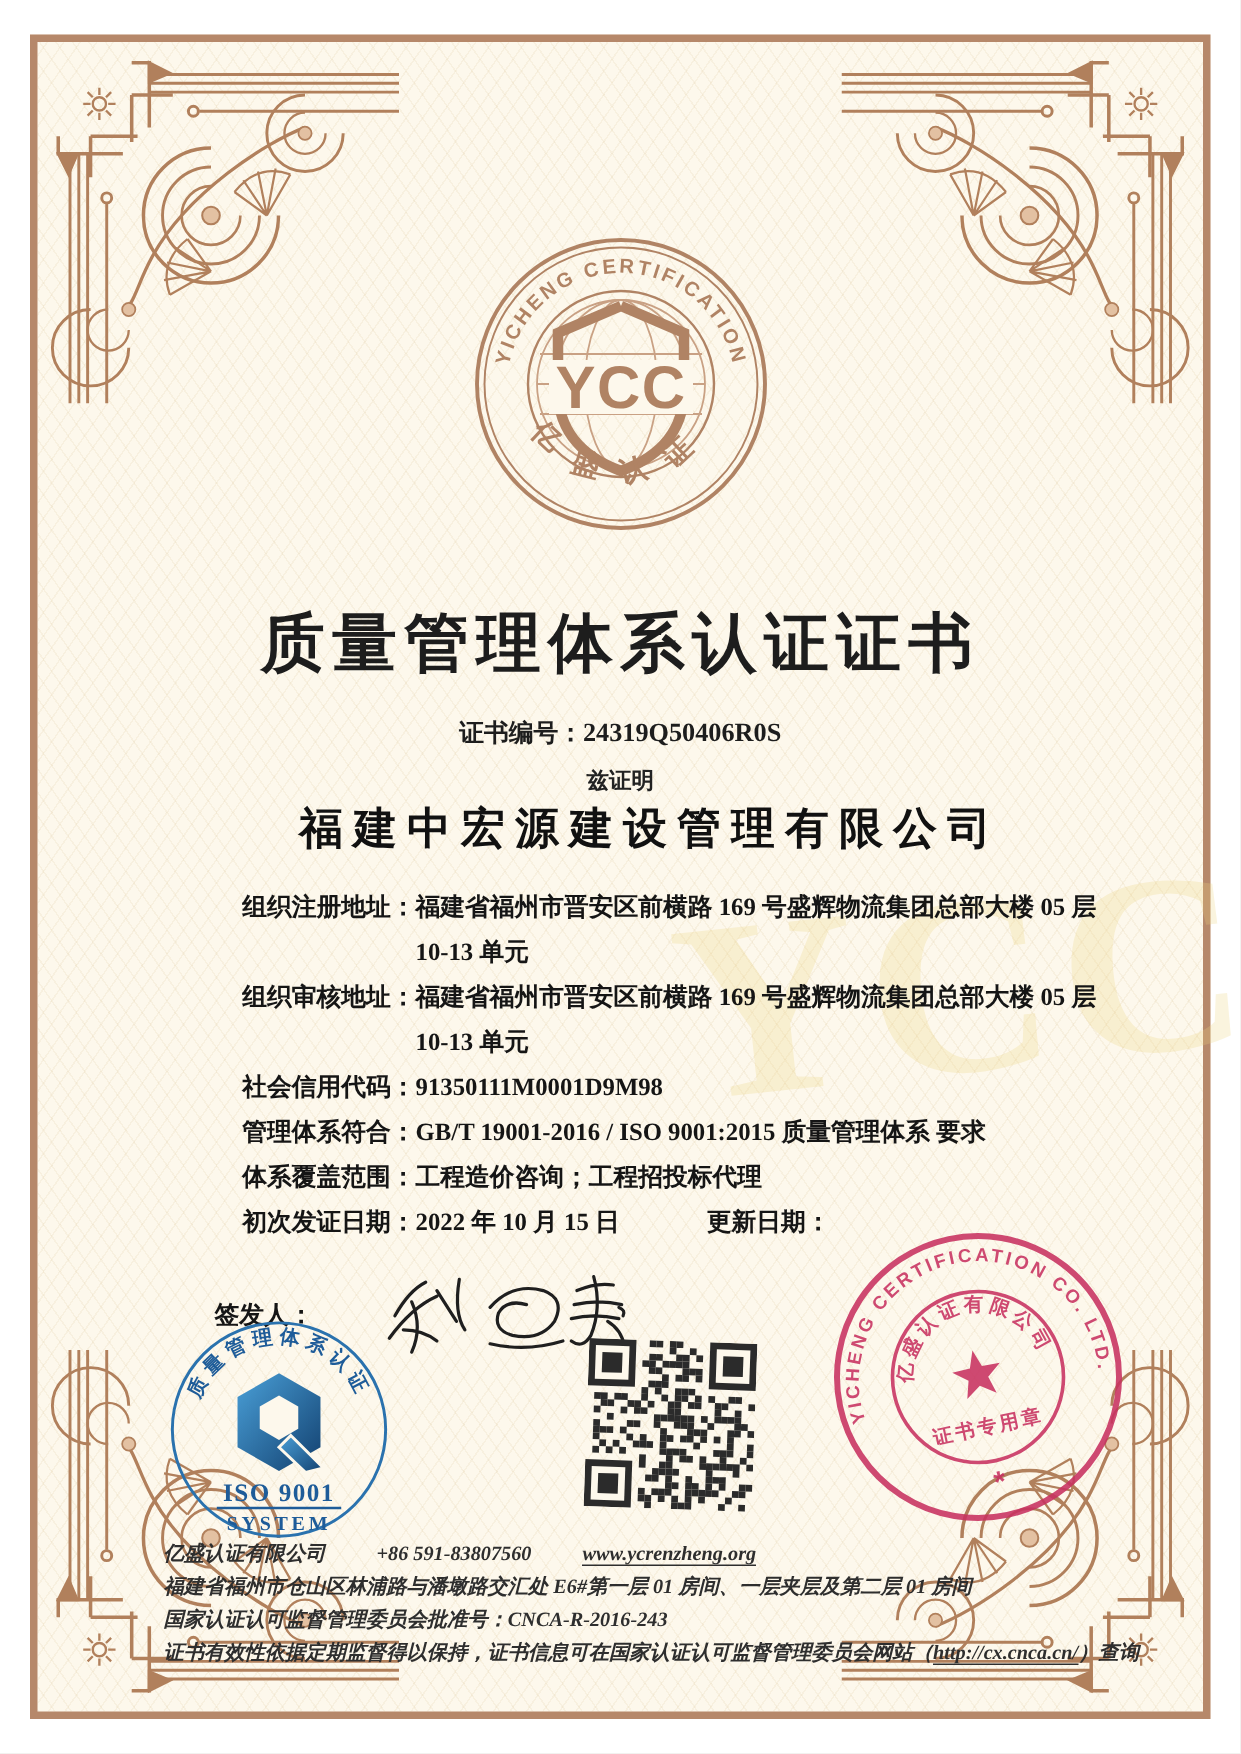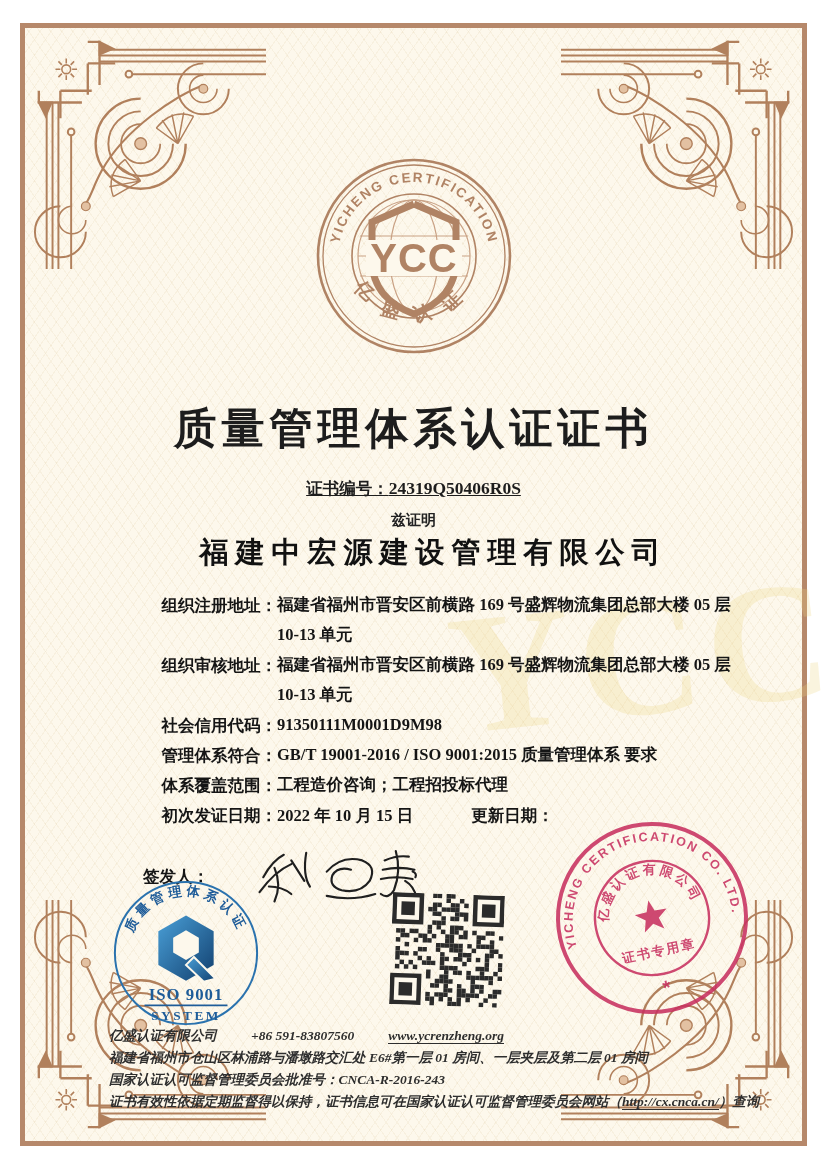--- a/index.html
+++ b/index.html
@@ -20,21 +20,21 @@
              font-size:170px;font-weight:bold;color:rgba(236,212,128,.26);
              transform:rotate(-6deg);letter-spacing:6px;font-family:"Liberation Serif",serif;
              line-height:1;pointer-events:none;}
   .content{position:absolute;inset:0;z-index:1;}
   
   .seal{position:absolute;left:50%;top:128px;transform:translateX(-50%);width:200px;height:200px;}
   
   .title{position:absolute;left:0;right:0;top:372px;text-align:center;
          font-size:43px;font-weight:900;letter-spacing:5px;color:#1d1d1d;}
   .certno{position:absolute;left:0;right:0;top:450px;text-align:center;font-size:16.5px;
-          font-weight:bold;color:#1d1d1d;text-decoration:underline;}
+          font-weight:bold;color:#1d1d1d;}
   .certno .val{font-family:"Liberation Serif",serif;font-size:17.5px;}
   .certify{position:absolute;left:0;right:0;top:483px;text-align:center;font-size:15px;
            font-weight:bold;color:#222;}
   .company{position:absolute;left:0;right:0;top:505px;text-align:center;font-size:29px;
            font-weight:bold;letter-spacing:7px;color:#111;font-family:"Liberation Serif",serif;margin-left:40px;}
   
   .fields{position:absolute;left:118px;top:562px;width:600px;color:#151515;}
   .frow{display:flex;line-height:30px;font-size:16.5px;font-weight:bold;}
   .frow .lab{flex:0 0 134px;font-family:"Liberation Sans",sans-serif;text-align:right;}
   .frow .val{flex:1;font-family:"Liberation Serif",serif;}

